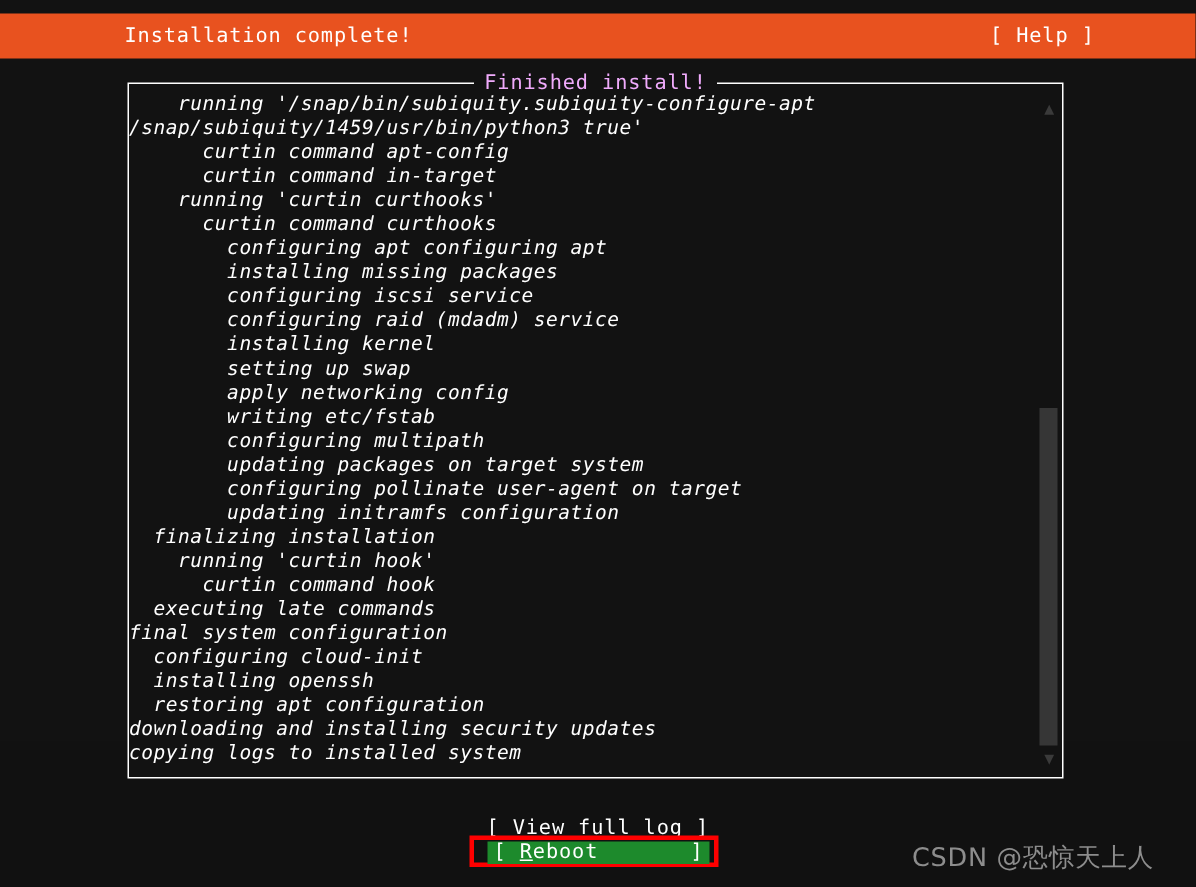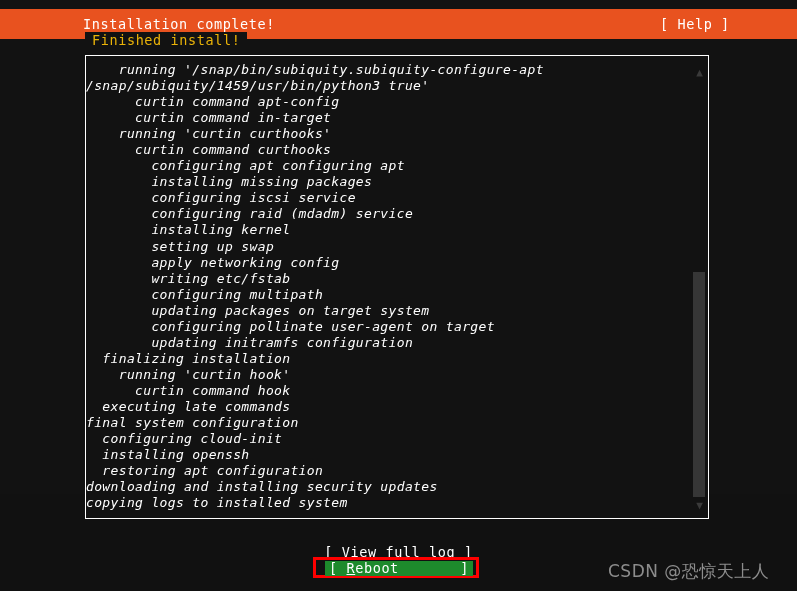--- a/index.html
+++ b/index.html
@@ -59,26 +59,26 @@
     top: 55px;
     width: 624px;
     height: 464px;
     box-sizing: border-box;
     border: 1px solid #ffffff;
     background: #121212;
   }
   #boxtitle {
     position: absolute;
     left: 85px;
-    top: 32px;
+    top: 47px;
     width: 624px;
-    text-align: left;
-    font-size: 13.5px;
-    letter-spacing: 0.6px;
-    color: #eab308;
+    text-align: center;
+    font-size: 13.5px;
+    letter-spacing: 0.6px;
+    color: #f0abfc;
     background: transparent;
     pointer-events: none;
   }
   #boxtitle span {
     background: #121212;
     padding: 0 7px;
     white-space: pre;
   }
 
   #logtext {

